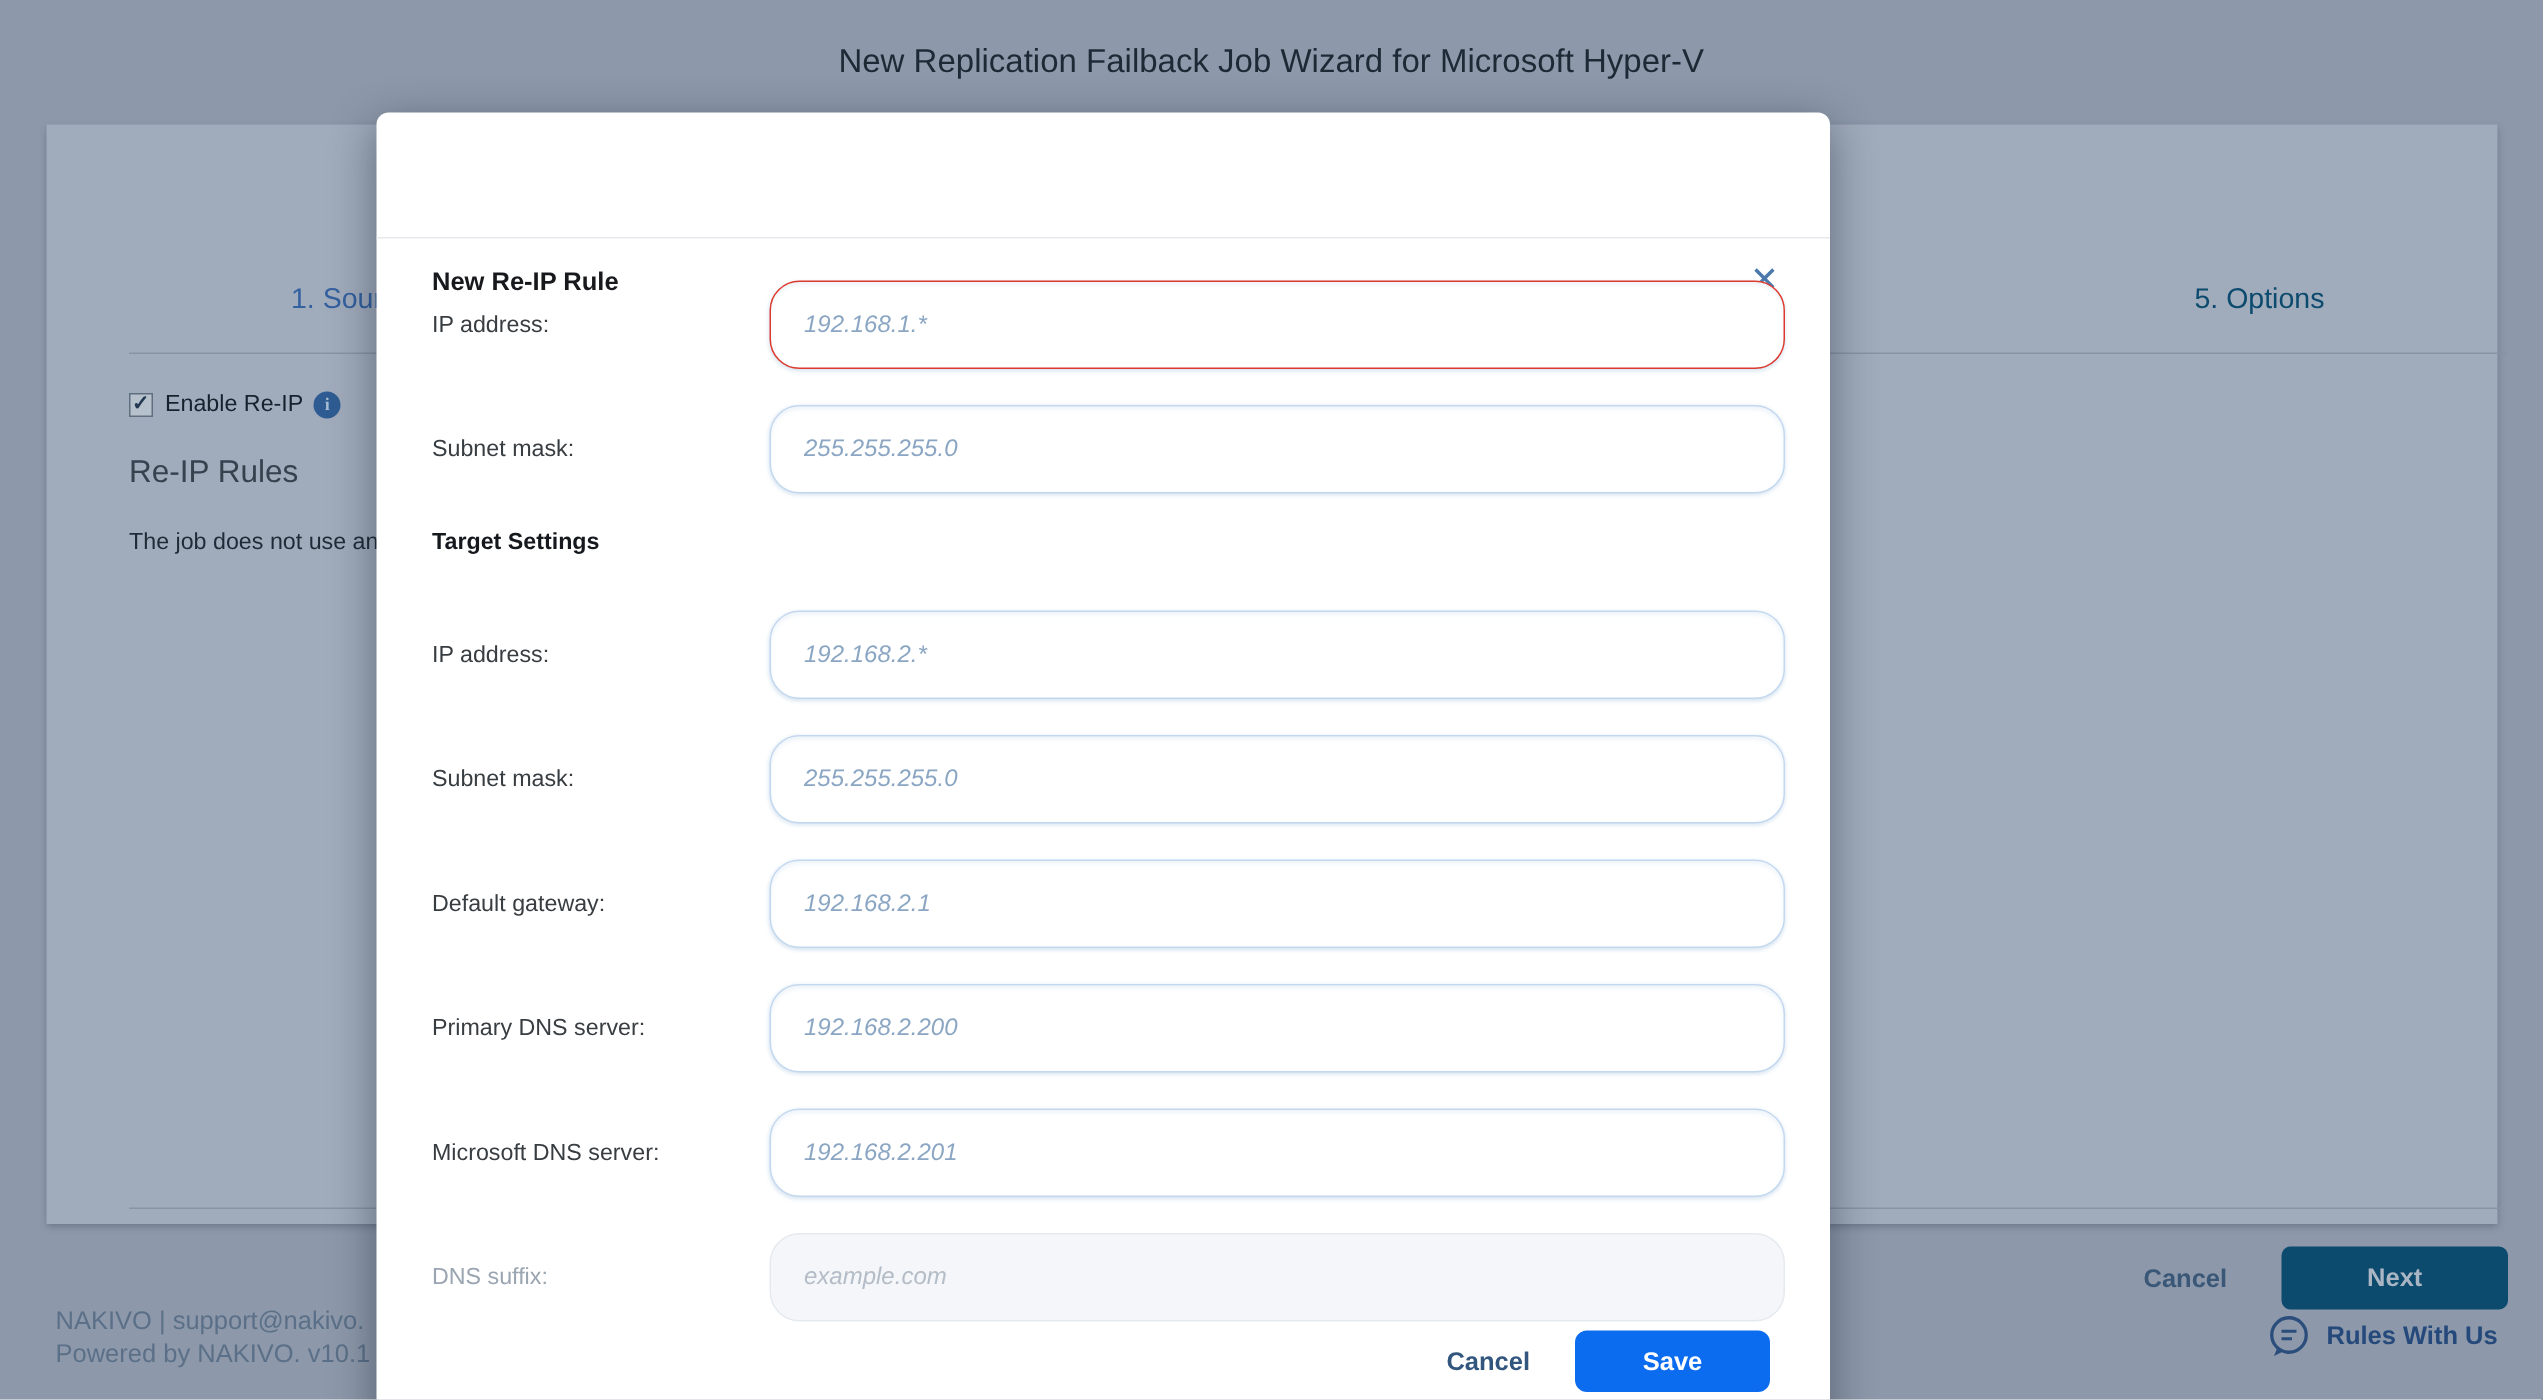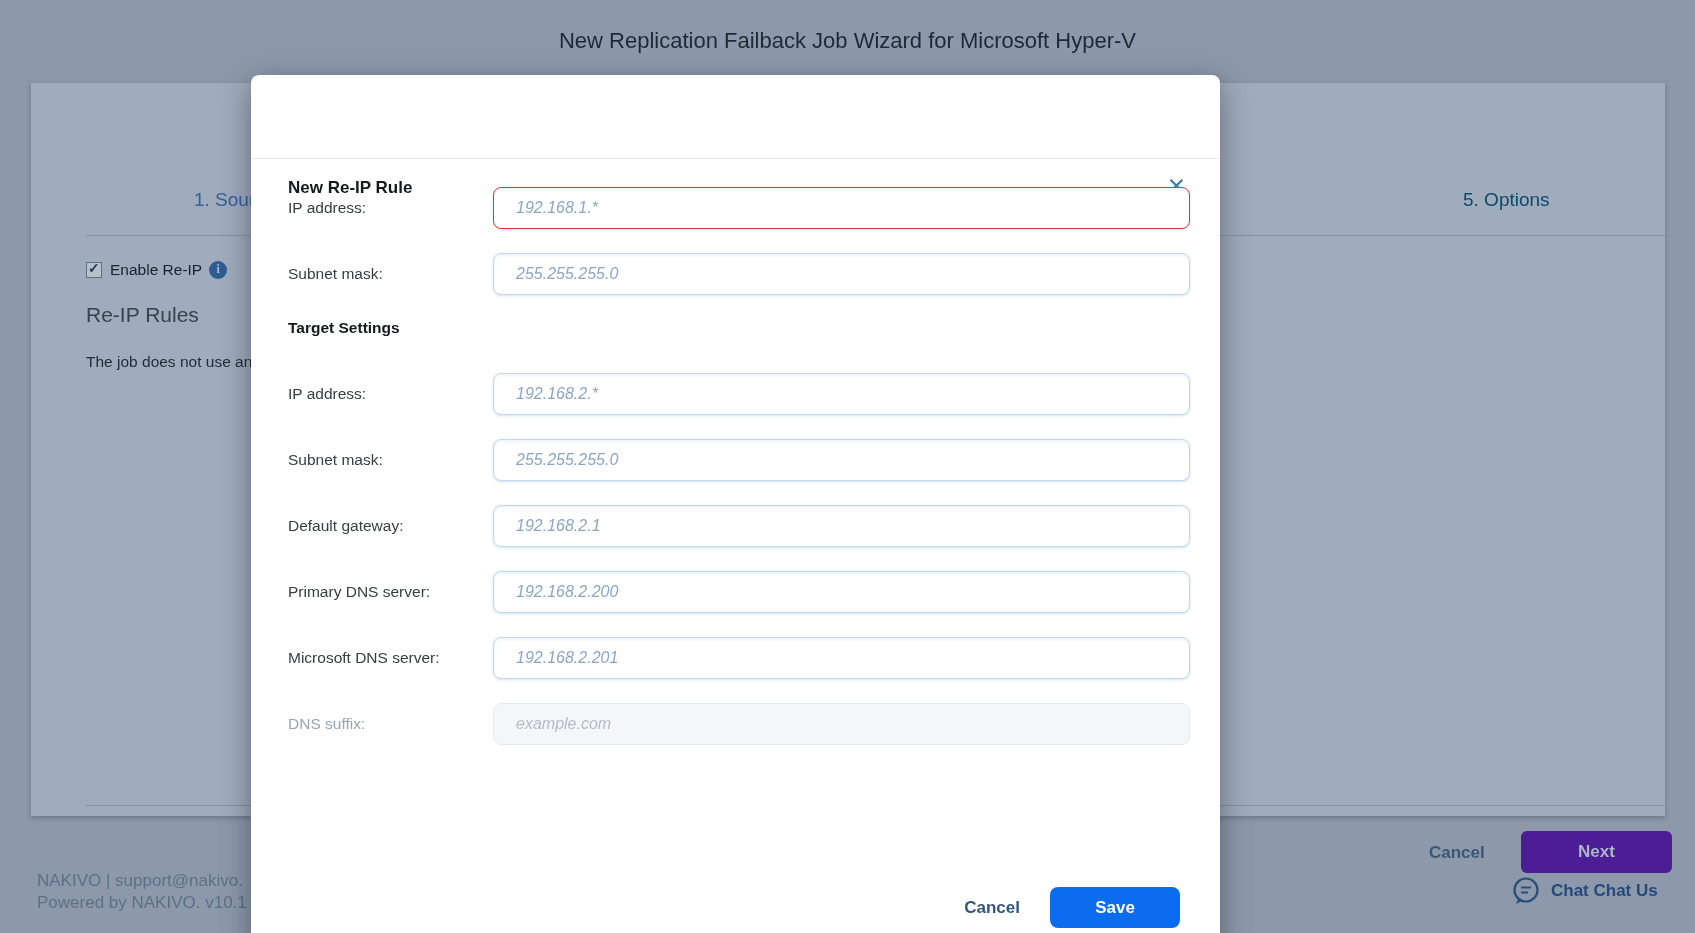--- a/index.html
+++ b/index.html
@@ -52,21 +52,21 @@
   .frag-s { position:absolute; left:244px; top:174px; font-size:15.5px; color:#242f3a; }
   .frag-c { position:absolute; left:239px; top:223px; font-size:18px; color:#3a6aa6; }
 
   .wiz-cancel {
     position:absolute; left:1398px; top:760px; font-size:17px; font-weight:bold;
     color:#3a5777; background:none; border:none; cursor:pointer;
     font-family:"Liberation Sans", sans-serif;
   }
   .wiz-next {
     position:absolute; left:1490px; top:748px; width:151px; height:42px;
-    background:#4c1d95; color:#aab6c3; font-size:17px; font-weight:bold;
+    background:#0c4a6e; color:#aab6c3; font-size:17px; font-weight:bold;
     border:none; border-radius:6px; cursor:pointer;
     font-family:"Liberation Sans", sans-serif;
   }
 
   .footer-line1 { position:absolute; left:37px; top:871px; font-size:17px; color:#5b7088; }
   .footer-line2 { position:absolute; left:37px; top:893px; font-size:17px; color:#5b7088; }
   .chat { position:absolute; left:1511px; top:876px; display:flex; align-items:center; cursor:pointer; }
   .chat-label { margin-left:10px; font-size:17px; font-weight:bold; color:#24497a; }
 
   
@@ -84,25 +84,25 @@
     background:none; border:none; cursor:pointer; line-height:1;
     font-family:"Liberation Sans", sans-serif;
   }
   .modal-header-divider {
     position:absolute; left:0; right:0; top:83px; height:1px; background:#e7e9ec;
   }
   .modal-body { position:absolute; left:0; top:83px; right:0; padding:29px 30px 0 37px; }
   .section-heading { font-size:15.5px; font-weight:bold; color:#15191d;
     height:20px; margin-bottom:34px; }
   .section-heading.later { }
-  .field-row { display:flex; align-items:center; margin-bottom:24px; }
+  .field-row { display:flex; align-items:center; margin-bottom:24px;gap:20px; }
   .field-label { width:205px; flex:0 0 auto; font-size:15.5px; color:#383d42; }
   .field-label.disabled { color:#9aa5b1; }
   .field-input {
-    width:697px; height:42px; border:1px solid #c3d8ef; border-radius:8px;
+    width:697px; height:59px; border:1px solid #c3d8ef; border-radius:20px;
     padding:0 22px; font-size:16px; color:#2b3947; outline:none;
     font-family:"Liberation Sans", sans-serif;
     box-shadow:0 1px 3px rgba(160,190,220,.45), inset 0 2px 3px rgba(200,220,240,.30);
     background:#ffffff;
   }
   .field-input::placeholder { color:#8ba6c3; font-style:italic; opacity:1; }
   .field-input.error { border:1.5px solid #dc3a2f; }
   .field-input.disabled {
     background:#f4f6f9; border:1px solid #e5eaef; box-shadow:none;
   }
@@ -152,21 +152,21 @@
 <div class="footer-line1">NAKIVO | support@nakivo.</div>
 <div class="footer-line2">Powered by NAKIVO. v10.1</div>
 
 <div class="chat">
   <svg width="30" height="30" viewBox="0 0 30 30">
     <circle cx="15" cy="14" r="11.5" fill="none" stroke="#2a4d7c" stroke-width="2.2"></circle>
     <line x1="10" y1="11.5" x2="20" y2="11.5" stroke="#2a4d7c" stroke-width="2"></line>
     <line x1="10" y1="16.5" x2="17" y2="16.5" stroke="#2a4d7c" stroke-width="2"></line>
     <path d="M7 23 L5 28 L11 25" fill="#2a4d7c"></path>
   </svg>
-  <span class="chat-label">Chat Chat Us</span>
+  <span class="chat-label">Rules With Us</span>
 </div>
 
 <div class="modal">
   <div class="modal-title">New Re-IP Rule</div>
   <button class="modal-close">✕</button>
   <div class="modal-header-divider"></div>
 
   <div class="modal-body">
       <div class="field-row">
         <div class="field-label">IP address:</div>

